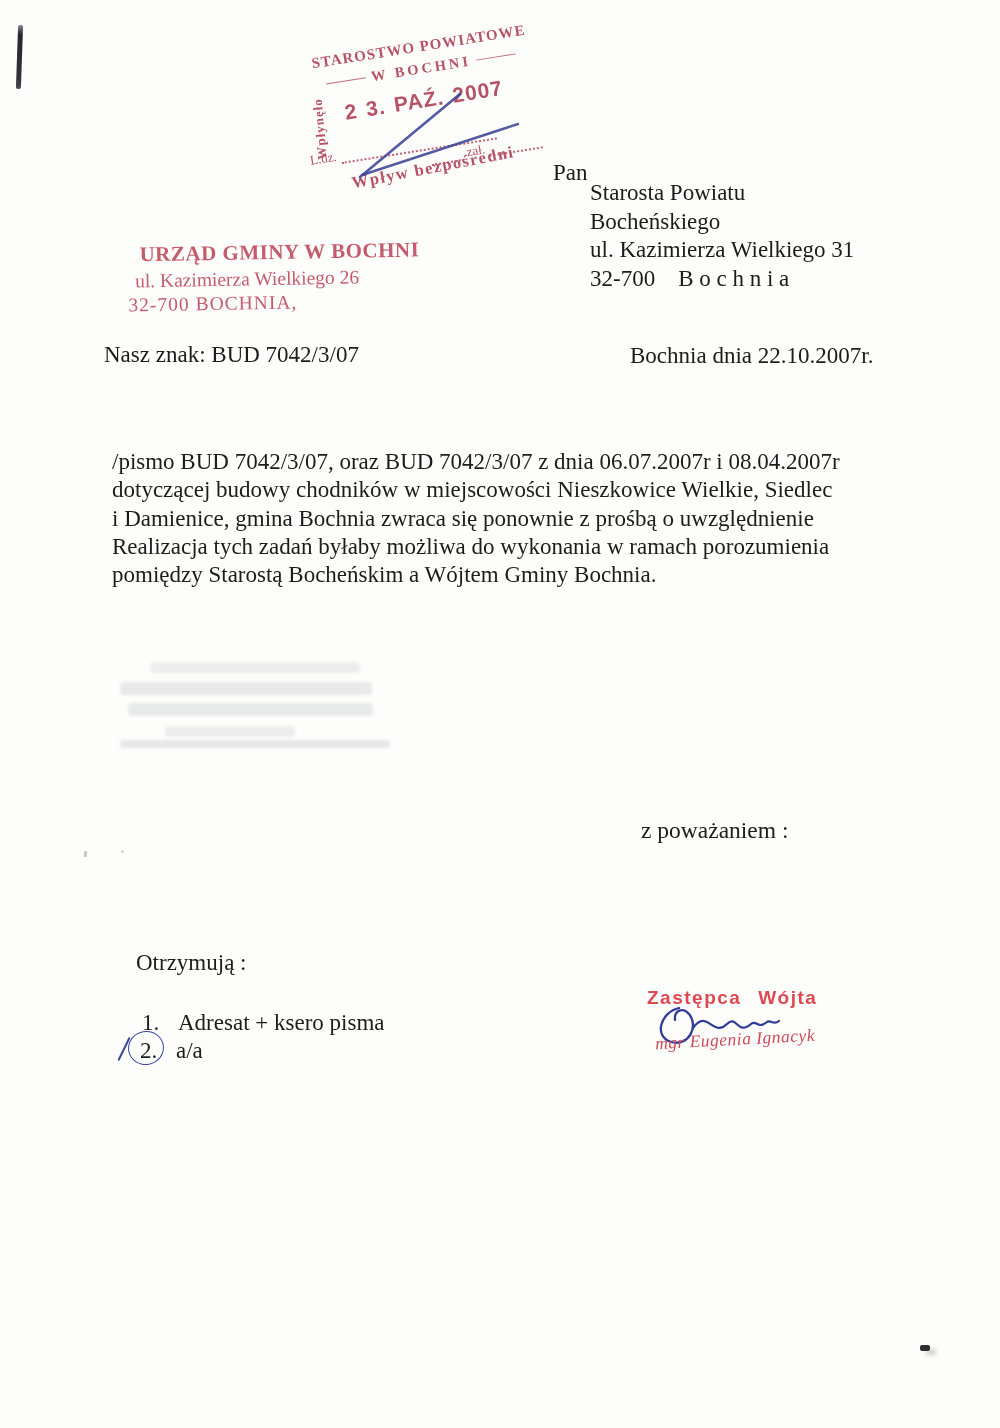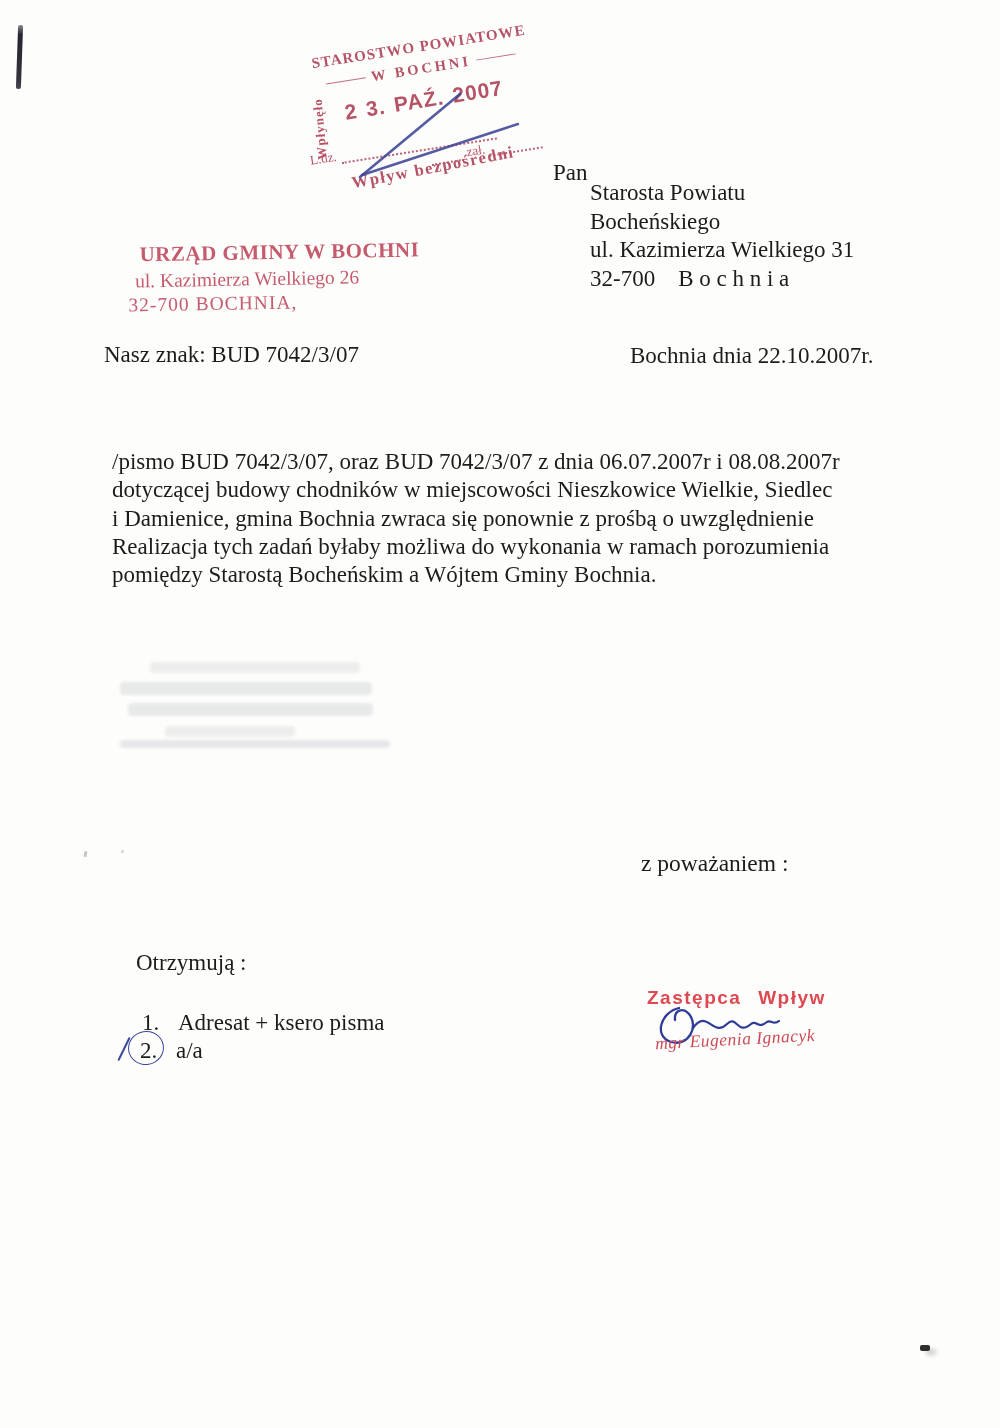--- a/index.html
+++ b/index.html
@@ -58,21 +58,21 @@
 
   
   .ghost{position:absolute;background:rgba(95,100,112,0.10);filter:blur(1.6px);border-radius:4px;}
   .g0{left:120px;top:740px;width:270px;height:8px;background:rgba(95,100,112,0.14);}
   .g1{left:150px;top:662px;width:210px;height:11px;}
   .g2{left:120px;top:682px;width:252px;height:13px;background:rgba(95,100,112,0.13);}
   .g3{left:128px;top:703px;width:245px;height:13px;background:rgba(95,100,112,0.13);}
   .g4{left:165px;top:726px;width:130px;height:11px;}
 
   
-  .closing{position:absolute;left:641px;top:850px;font-size:23.5px;font-family:Liberation Serif, serif;}
+  .closing{position:absolute;left:641px;top:817px;font-size:23.5px;font-family:Liberation Serif, serif;}
   .dist-heading{position:absolute;left:112px;top:950px;font-size:23px;margin-left:24px;}
   .dist-item{position:absolute;font-size:23px;white-space:nowrap;}
   .i1{left:142px;top:1010px;}
   .i2{left:140px;top:1038px;}
   .dist-item .txt{margin-left:13px;}
   .pen-circle{position:absolute;left:128px;top:1031px;width:34px;height:32px;
     border:1.7px solid #3c479e;border-radius:50%;transform:rotate(-10deg);}
   .pen-slash{position:absolute;left:123px;top:1036px;width:2px;height:26px;
     background:#3c479e;transform:rotate(26deg);border-radius:1px;}
 
@@ -135,21 +135,21 @@
     <div class="pre">Starosta Powiatu</div>
     <div class="pre">Bocheńskiego</div>
     <div class="pre">ul. Kazimierza Wielkiego 31</div>
     <div class="pre">32-700    B o c h n i a</div>
   </div>
 
   <div class="ref-our">Nasz znak: BUD 7042/3/07</div>
   <div class="ref-date">Bochnia dnia 22.10.2007r.</div>
 
   <div class="body-text">
-    <div class="bl">/pismo BUD 7042/3/07, oraz BUD 7042/3/07 z dnia 06.07.2007r i 08.08.2007r</div>
+    <div class="bl">/pismo BUD 7042/3/07, oraz BUD 7042/3/07 z dnia 06.07.2007r i 08.04.2007r</div>
     <div class="bl">dotyczącej budowy chodników w miejscowości Nieszkowice Wielkie, Siedlec</div>
     <div class="bl">i Damienice, gmina Bochnia zwraca się ponownie z prośbą o uwzględnienie</div>
     <div class="bl">Realizacja tych zadań byłaby możliwa do wykonania w ramach porozumienia</div>
     <div class="bl">pomiędzy Starostą Bocheńskim a Wójtem Gminy Bochnia.</div>
   </div>
 
   <div class="ghost g0"></div>
   <div class="ghost g1"></div>
   <div class="ghost g2"></div>
   <div class="ghost g3"></div>
@@ -162,21 +162,21 @@
     <span class="num">1.</span>
     <span class="txt">Adresat + ksero pisma</span>
   </div>
   <div class="dist-item i2">
     <span class="num">2.</span>
     <span class="txt">a/a</span>
   </div>
   <div class="pen-circle"></div>
   <div class="pen-slash"></div>
 
-  <div class="sig-title">Zastępca Wpływ</div>
+  <div class="sig-title">Zastępca Wójta</div>
   <svg class="sig-hand" width="155" height="64" viewBox="0 0 155 64">
     <path d="M30,14 C12,18 4,42 22,48 C40,53 50,32 40,20 C34,13 25,16 26,26" stroke="#2f3c98" stroke-width="2.3" fill="none" stroke-linecap="round"></path>
     <path d="M44,34 C58,14 64,44 78,30 C88,20 88,42 102,30 C108,25 108,36 118,28 C122,25 124,32 130,27" stroke="#2f3c98" stroke-width="2.2" fill="none" stroke-linecap="round"></path>
   </svg>
   <div class="sig-name">mgr Eugenia Ignacyk</div>
 
   <div class="speck"></div>
   <div class="micro1"></div>
   <div class="micro2"></div>
 

